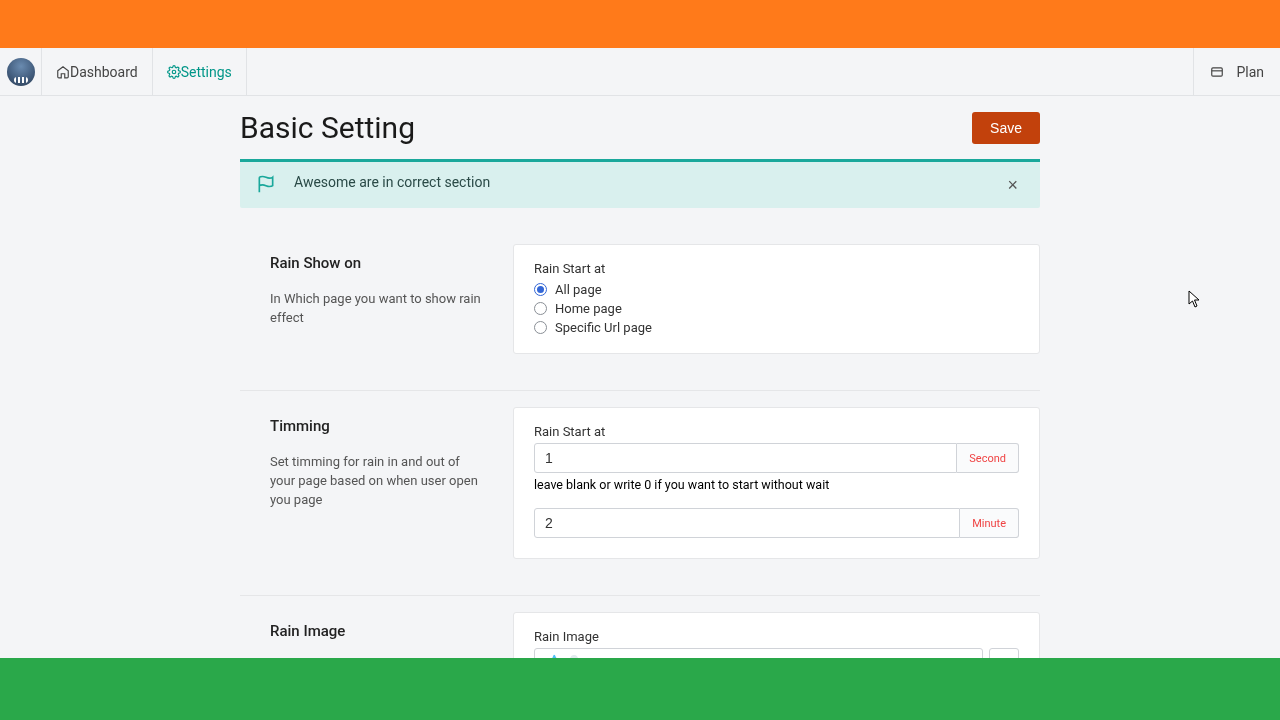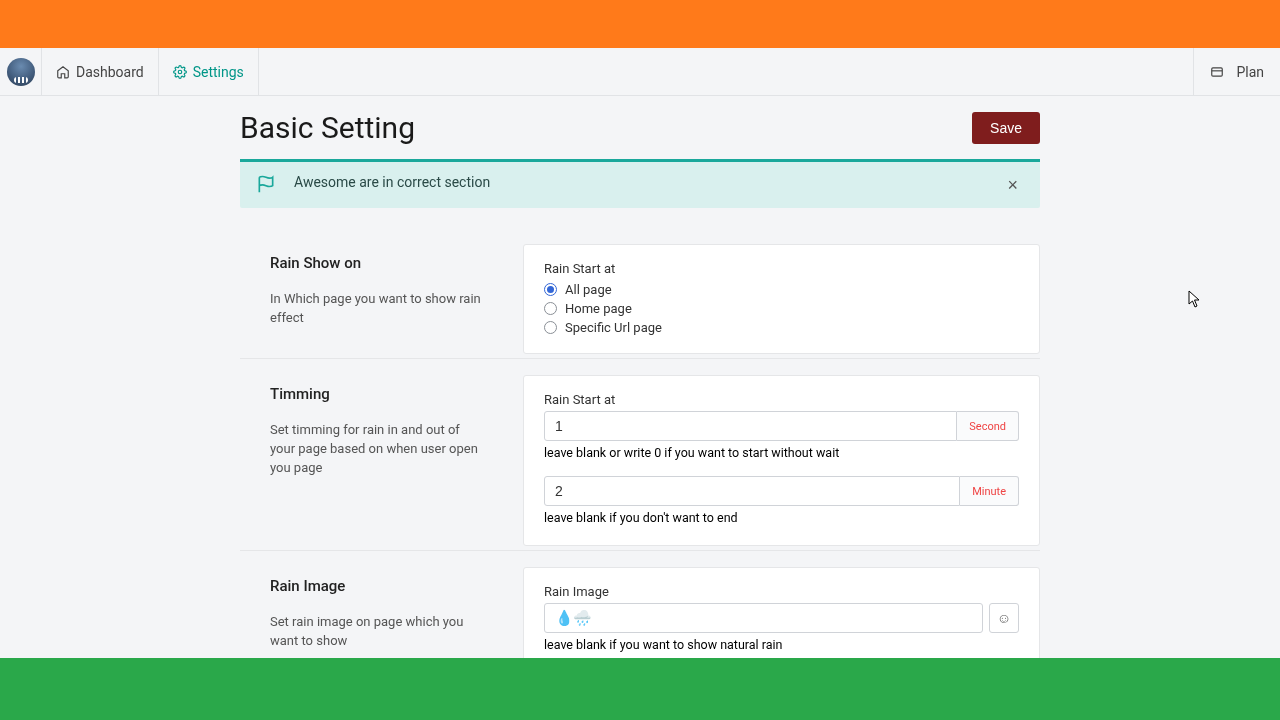--- a/index.html
+++ b/index.html
@@ -44,21 +44,20 @@
     bottom: 3px; left: 50%;
     transform: translateX(-50%);
     width: 14px; height: 6px;
     background: repeating-linear-gradient(90deg, #fff 0 2px, transparent 2px 4px);
     border-radius: 3px;
   }
   .nav-item {
     display: flex;
     align-items: center;
     padding: 0 14px;
-    gap: 6px;
     border-right: 1px solid #e1e3e6;
     color: #444;
     cursor: pointer;
   }
   .nav-item.active { color: #009688; }
   .nav-spacer { flex: 1; }
   .nav-right {
     display: flex;
     align-items: center;
     padding: 0 16px;
@@ -80,21 +79,21 @@
     align-items: center;
     justify-content: space-between;
     margin-bottom: 14px;
   }
   .page-title {
     font-size: 30px;
     font-weight: 400;
     color: #1a1a1a;
   }
   .save-btn {
-    background: #7f1d1d;
+    background: #c2410c;
     color: #fff;
     border: none;
     padding: 8px 18px;
     border-radius: 3px;
     font-size: 14px;
     cursor: pointer;
   }
 
   .banner {
     border-top: 3px solid #1aa89b;
@@ -116,22 +115,22 @@
   .banner-close {
     background: none; border: none;
     font-size: 18px; color: #555;
     cursor: pointer;
     padding: 2px 6px;
     line-height: 1;
   }
 
   .section {
     display: flex;
-    gap: 38px;
-    padding: 16px 0 4px 0;
+    gap: 28px;
+    padding: 16px 0 36px 0;
     border-bottom: 1px solid #e5e6e8;
   }
   .section-left {
     width: 245px;
     padding-left: 30px;
     padding-top: 10px;
   }
   .section-title {
     font-size: 15px;
     font-weight: 500;
@@ -346,21 +345,20 @@
           <input class="text-input" value="1" style="">
           <div class="input-addon">Second</div>
         </div>
         <div class="help">leave blank or write 0 if you want to start without wait</div>
       </div>
       <div class="field-block" style="margin-bottom:4px">
         <div class="input-group">
           <input class="text-input" value="2" style="">
           <div class="input-addon">Minute</div>
         </div>
-        <div class="help">leave blank if you don't want to end</div>
       </div>
     </div>
   </div>
 
   <div class="section" style="border-bottom:none">
     <div class="section-left">
       <div class="section-title">Rain Image</div>
       <div class="section-desc">Set rain image on page which you want to show</div>
     </div>
     <div class="card">

